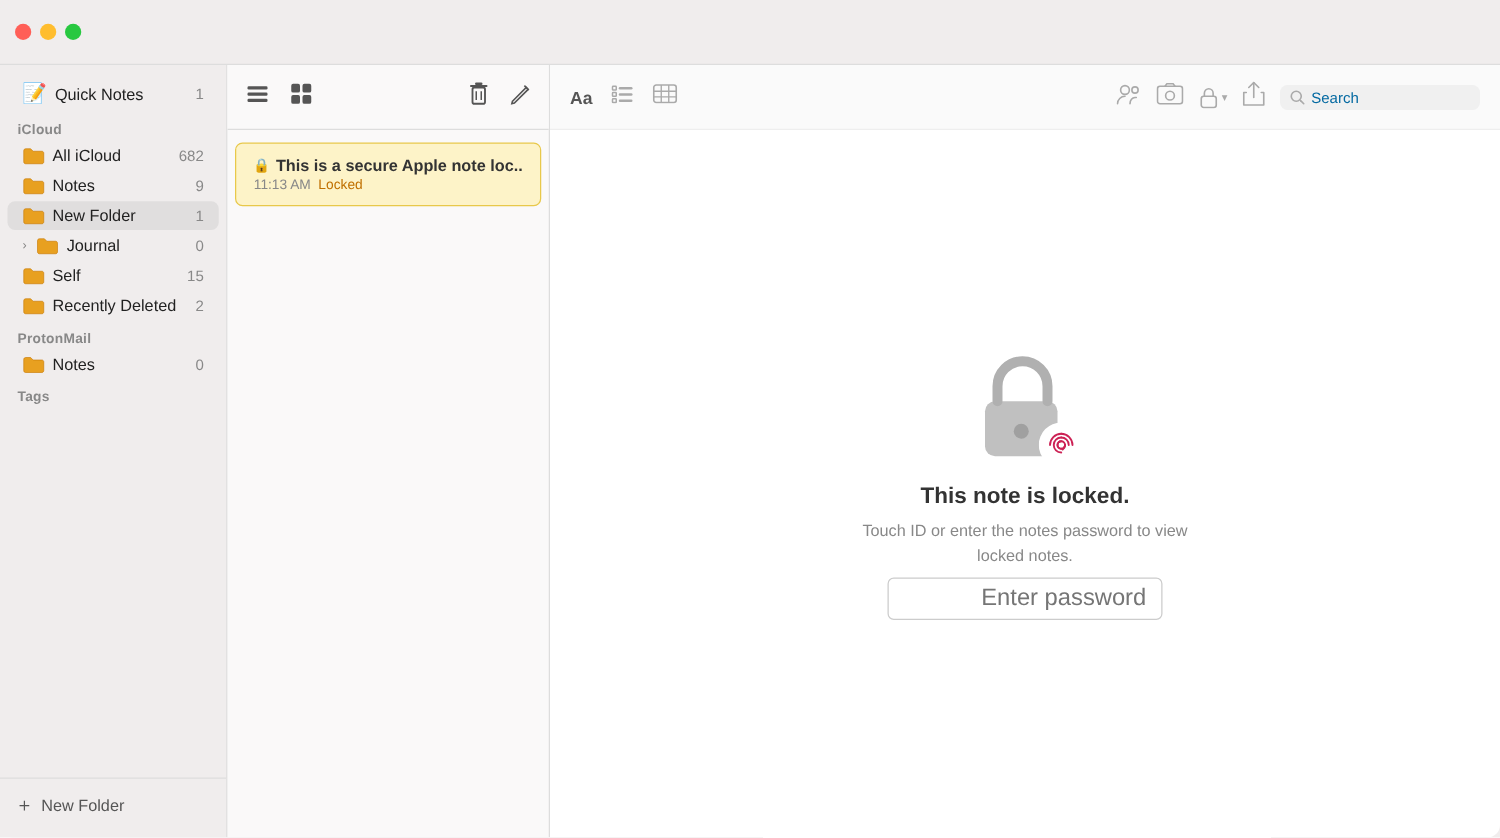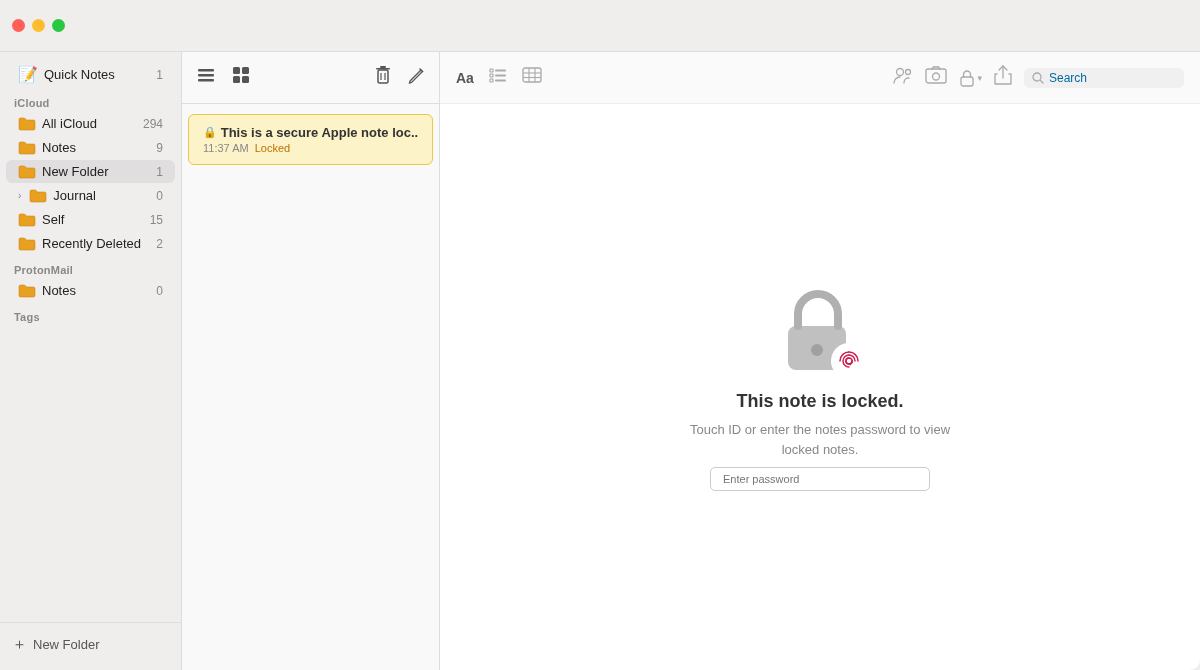--- a/index.html
+++ b/index.html
@@ -51,21 +51,21 @@
     .detail-toolbar-right { display: flex; gap: 12px; align-items: center; }
     .search-box { display: flex; align-items: center; background: #f0f0f0; border-radius: 6px; padding: 3px 8px; gap: 5px; font-size: 12px; color: #aaa; min-width: 160px; }
 
     .detail-body { flex: 1; display: flex; flex-direction: column; align-items: center; justify-content: center; gap: 8px; padding: 40px; }
     .lock-icon-container { position: relative; width: 90px; height: 100px; display: flex; align-items: center; justify-content: center; }
     .lock-svg { width: 80px; height: 90px; }
     .fingerprint-badge { position: absolute; bottom: 4px; right: -2px; width: 36px; height: 36px; }
 
     .locked-title { font-size: 18px; font-weight: 700; color: #333; }
     .locked-desc { font-size: 13px; color: #888; text-align: center; max-width: 280px; line-height: 1.5; }
-    .password-input { border: 1px solid #ccc; border-radius: 5px; padding: 5px 12px; font-size: 11px; width: 220px; color: #aaa; background: #fff; text-align: left; outline: none; }
+    .password-input { border: 1px solid #ccc; border-radius: 5px; padding: 5px 12px; font-size: 19px; width: 220px; color: #aaa; background: #fff; text-align: right; outline: none; }
 
     
     svg.folder { width: 18px; height: 14px; }
   </style>
 </head>
 <body>
 
 <div class="app-window">
 
   <div class="titlebar">
@@ -86,21 +86,21 @@
           <span class="sidebar-item-label">Quick Notes</span>
           <span class="sidebar-item-count">1</span>
         </div>
 
         <div class="sidebar-section-header">iCloud</div>
         <div class="sidebar-item">
           <svg class="folder" viewBox="0 0 18 14" fill="none" xmlns="http://www.w3.org/2000/svg">
             <path d="M1 2.5C1 1.67 1.67 1 2.5 1H6.5L8.5 3H15.5C16.33 3 17 3.67 17 4.5V11.5C17 12.33 16.33 13 15.5 13H2.5C1.67 13 1 12.33 1 11.5V2.5Z" fill="#e8a020" stroke="#c87800" stroke-width="0.5"></path>
           </svg>
           <span class="sidebar-item-label">All iCloud</span>
-          <span class="sidebar-item-count">294</span>
+          <span class="sidebar-item-count">682</span>
         </div>
         <div class="sidebar-item">
           <svg class="folder" viewBox="0 0 18 14" fill="none">
             <path d="M1 2.5C1 1.67 1.67 1 2.5 1H6.5L8.5 3H15.5C16.33 3 17 3.67 17 4.5V11.5C17 12.33 16.33 13 15.5 13H2.5C1.67 13 1 12.33 1 11.5V2.5Z" fill="#e8a020" stroke="#c87800" stroke-width="0.5"></path>
           </svg>
           <span class="sidebar-item-label">Notes</span>
           <span class="sidebar-item-count">9</span>
         </div>
         <div class="sidebar-item active">
           <svg class="folder" viewBox="0 0 18 14" fill="none">
@@ -186,21 +186,21 @@
           </svg>
         </span>
       </div>
       <div class="notes-content">
         <div class="note-card">
           <div class="note-card-title">
             <span style="font-size:11px;">🔒</span>
             <span>This is a secure Apple note loc...</span>
           </div>
           <div class="note-card-meta">
-            <span>11:37 AM</span>
+            <span>11:13 AM</span>
             <span style="color:#c07000;">Locked</span>
           </div>
         </div>
       </div>
     </div>
 
     <div class="detail">
       <div class="detail-toolbar">
         <div class="detail-toolbar-left">
           <span class="toolbar-icon" style="font-size:14px; font-weight:600; color:#555;">Aa</span>

